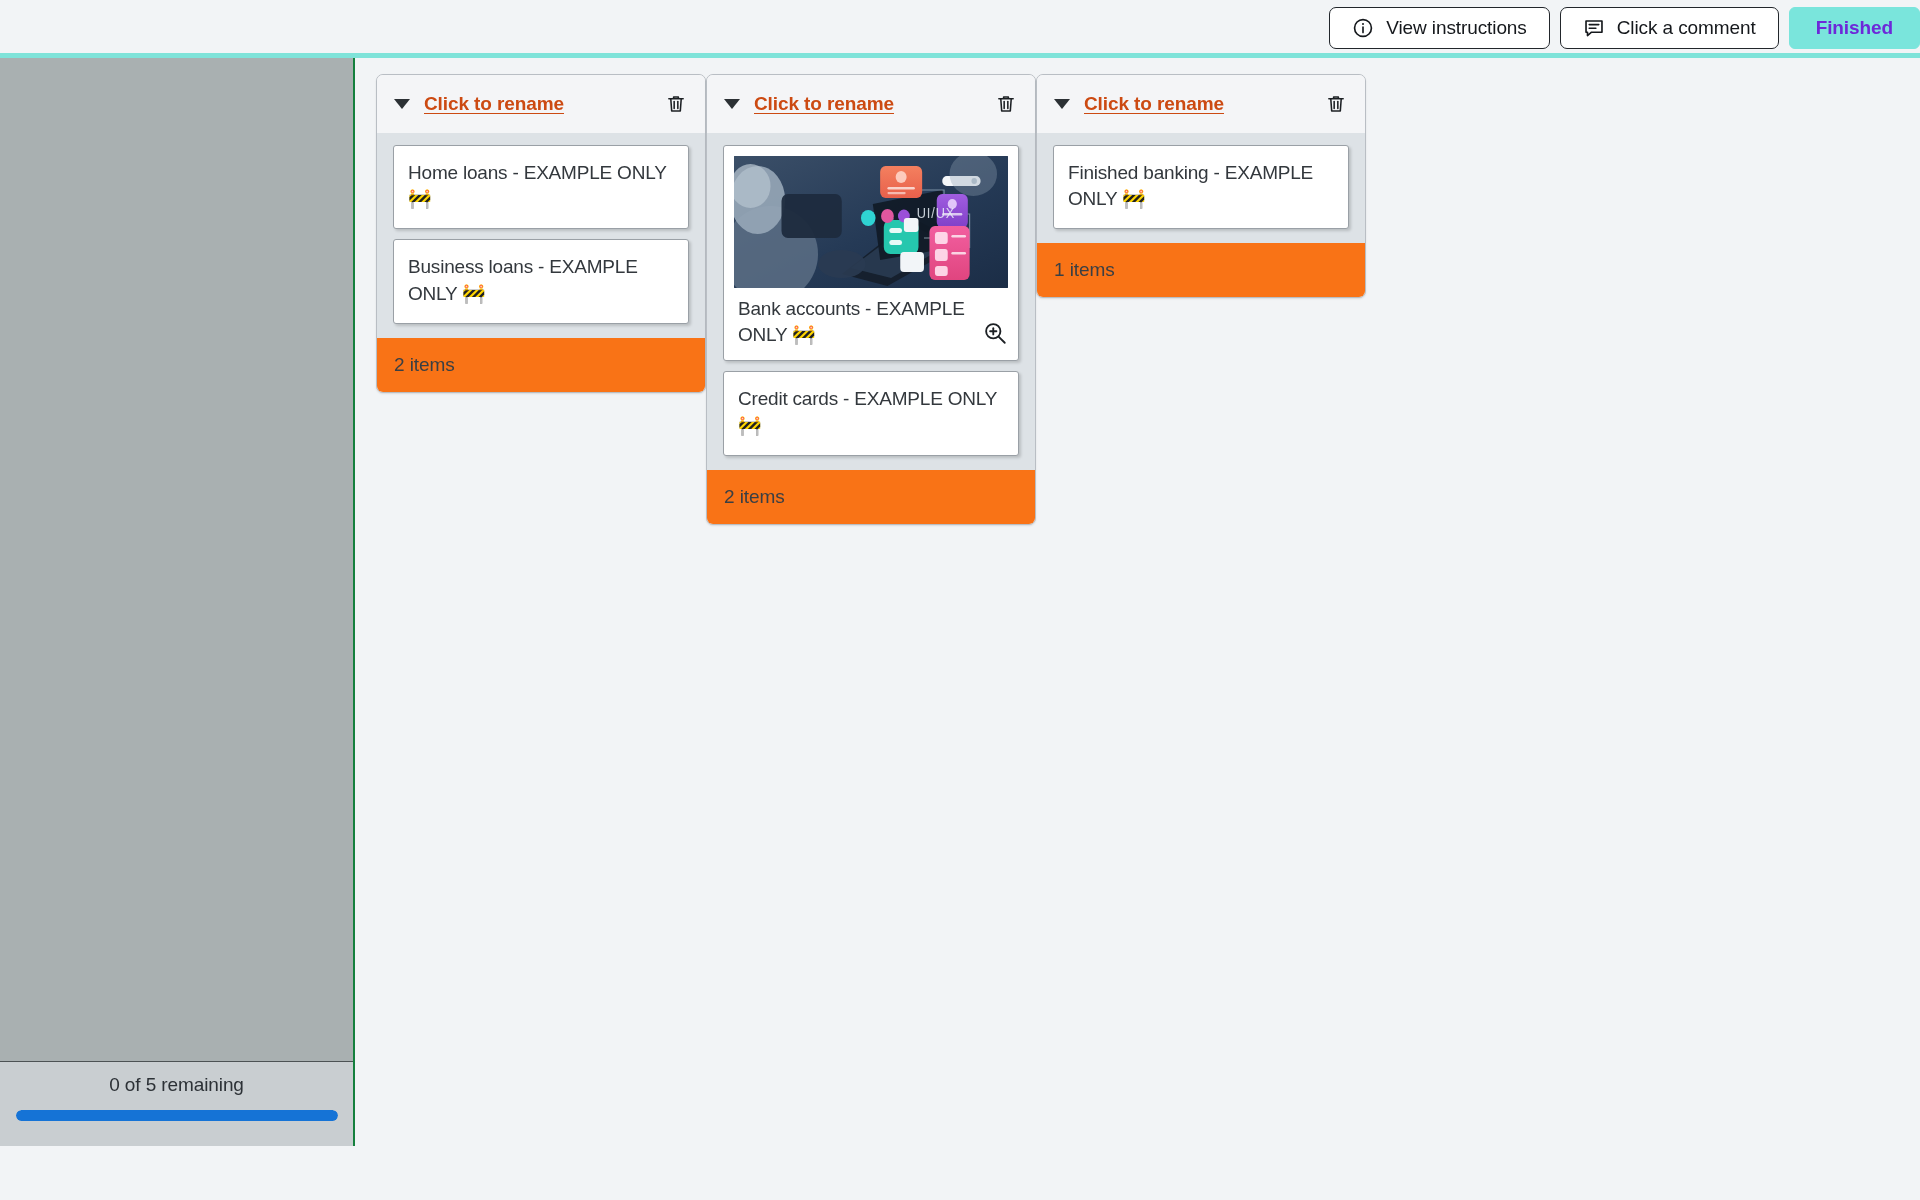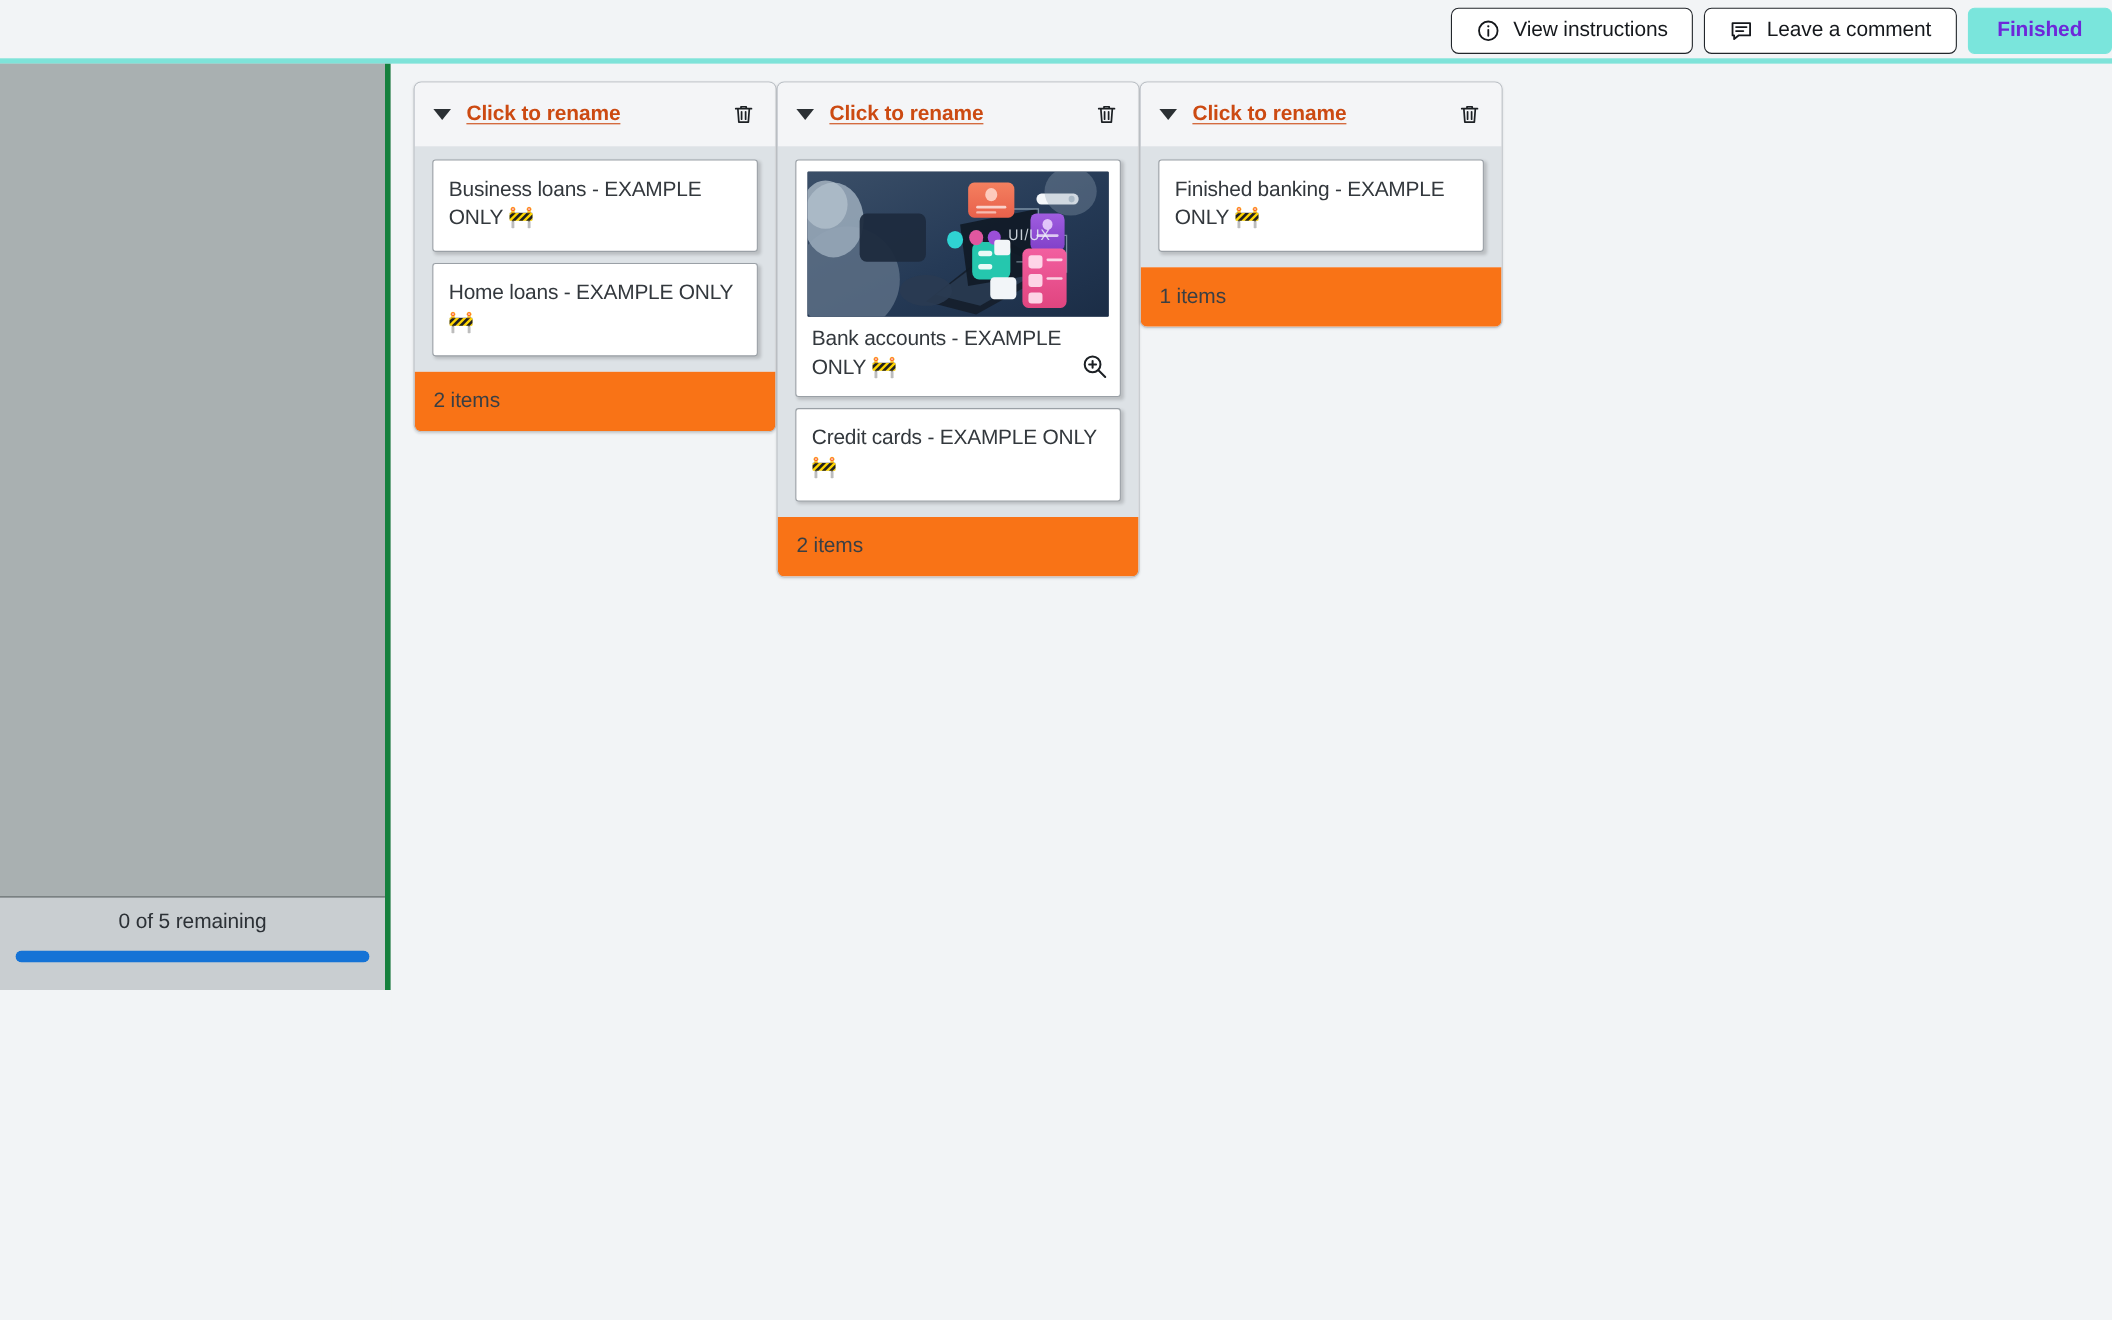--- a/index.html
+++ b/index.html
@@ -80,23 +80,23 @@
     width: 1920px;
     height: 5px;
     background: #7fe3d9;
   }
 
   
   .left-panel {
     position: absolute;
     top: 58px; left: 0;
     width: 355px;
-    height: 842px;
+    height: 1088px;
     background: #a9b0b1;
-    border-right: 5px solid #15803d;
+    border-right: 2px solid #15803d;
   }
 
   .left-panel-body {
     position: absolute;
     top: 0; left: 0; right: 0;
     bottom: 84px;
     background: #a9b0b1;
     border-bottom: 1px solid #4c5254;
   }
 
@@ -283,21 +283,21 @@
     </div>
 
     <div class="tb-btn outline">
       <span class="tb-icon">
         <svg viewBox="0 0 24 24" fill="none" stroke="#15181c" stroke-width="1.8">
           <path d="M3.3 4.4h17.4v12.2H9.3l-4.4 3.6v-3.6H3.3z" stroke-linejoin="round"></path>
           <line x1="6.8" y1="8.3" x2="17.2" y2="8.3" stroke-linecap="round"></line>
           <line x1="6.8" y1="12.3" x2="14" y2="12.3" stroke-linecap="round"></line>
         </svg>
       </span>
-      <span>Leave a comment</span>
+      <span>Click a comment</span>
     </div>
 
     <div class="tb-btn primary">
       <span>Finished</span>
     </div>
 
   </div>
 </div>
 <div class="teal-rule"></div>
 
@@ -320,22 +320,22 @@
           <svg viewBox="0 0 24 24" width="22" height="22" fill="none" stroke="#1c2024" stroke-width="1.7">
     <path d="M4.2 6.3h15.6" stroke-linecap="round"></path>
     <path d="M9.4 6.3V4.4h5.2v1.9" stroke-linejoin="round"></path>
     <path d="M6.3 6.3l1 13.3h9.4l1-13.3" stroke-linejoin="round"></path>
     <line x1="10" y1="9.4" x2="10" y2="16.8" stroke-linecap="round"></line>
     <line x1="14" y1="9.4" x2="14" y2="16.8" stroke-linecap="round"></line>
   </svg>
         </div>
       </div>
       <div class="dropzone">
+        <div class="item-card"><span>Home loans - EXAMPLE ONLY 🚧</span></div>
         <div class="item-card"><span>Business loans - EXAMPLE ONLY 🚧</span></div>
-        <div class="item-card"><span>Home loans - EXAMPLE ONLY 🚧</span></div>
       </div>
       <div class="col-footer">2 items</div>
     </div>
     <div class="column">
       <div class="col-header">
         <div class="caret"></div>
         <div class="rename-link">Click to rename</div>
         <div class="trash-btn">
           <svg viewBox="0 0 24 24" width="22" height="22" fill="none" stroke="#1c2024" stroke-width="1.7">
     <path d="M4.2 6.3h15.6" stroke-linecap="round"></path>

